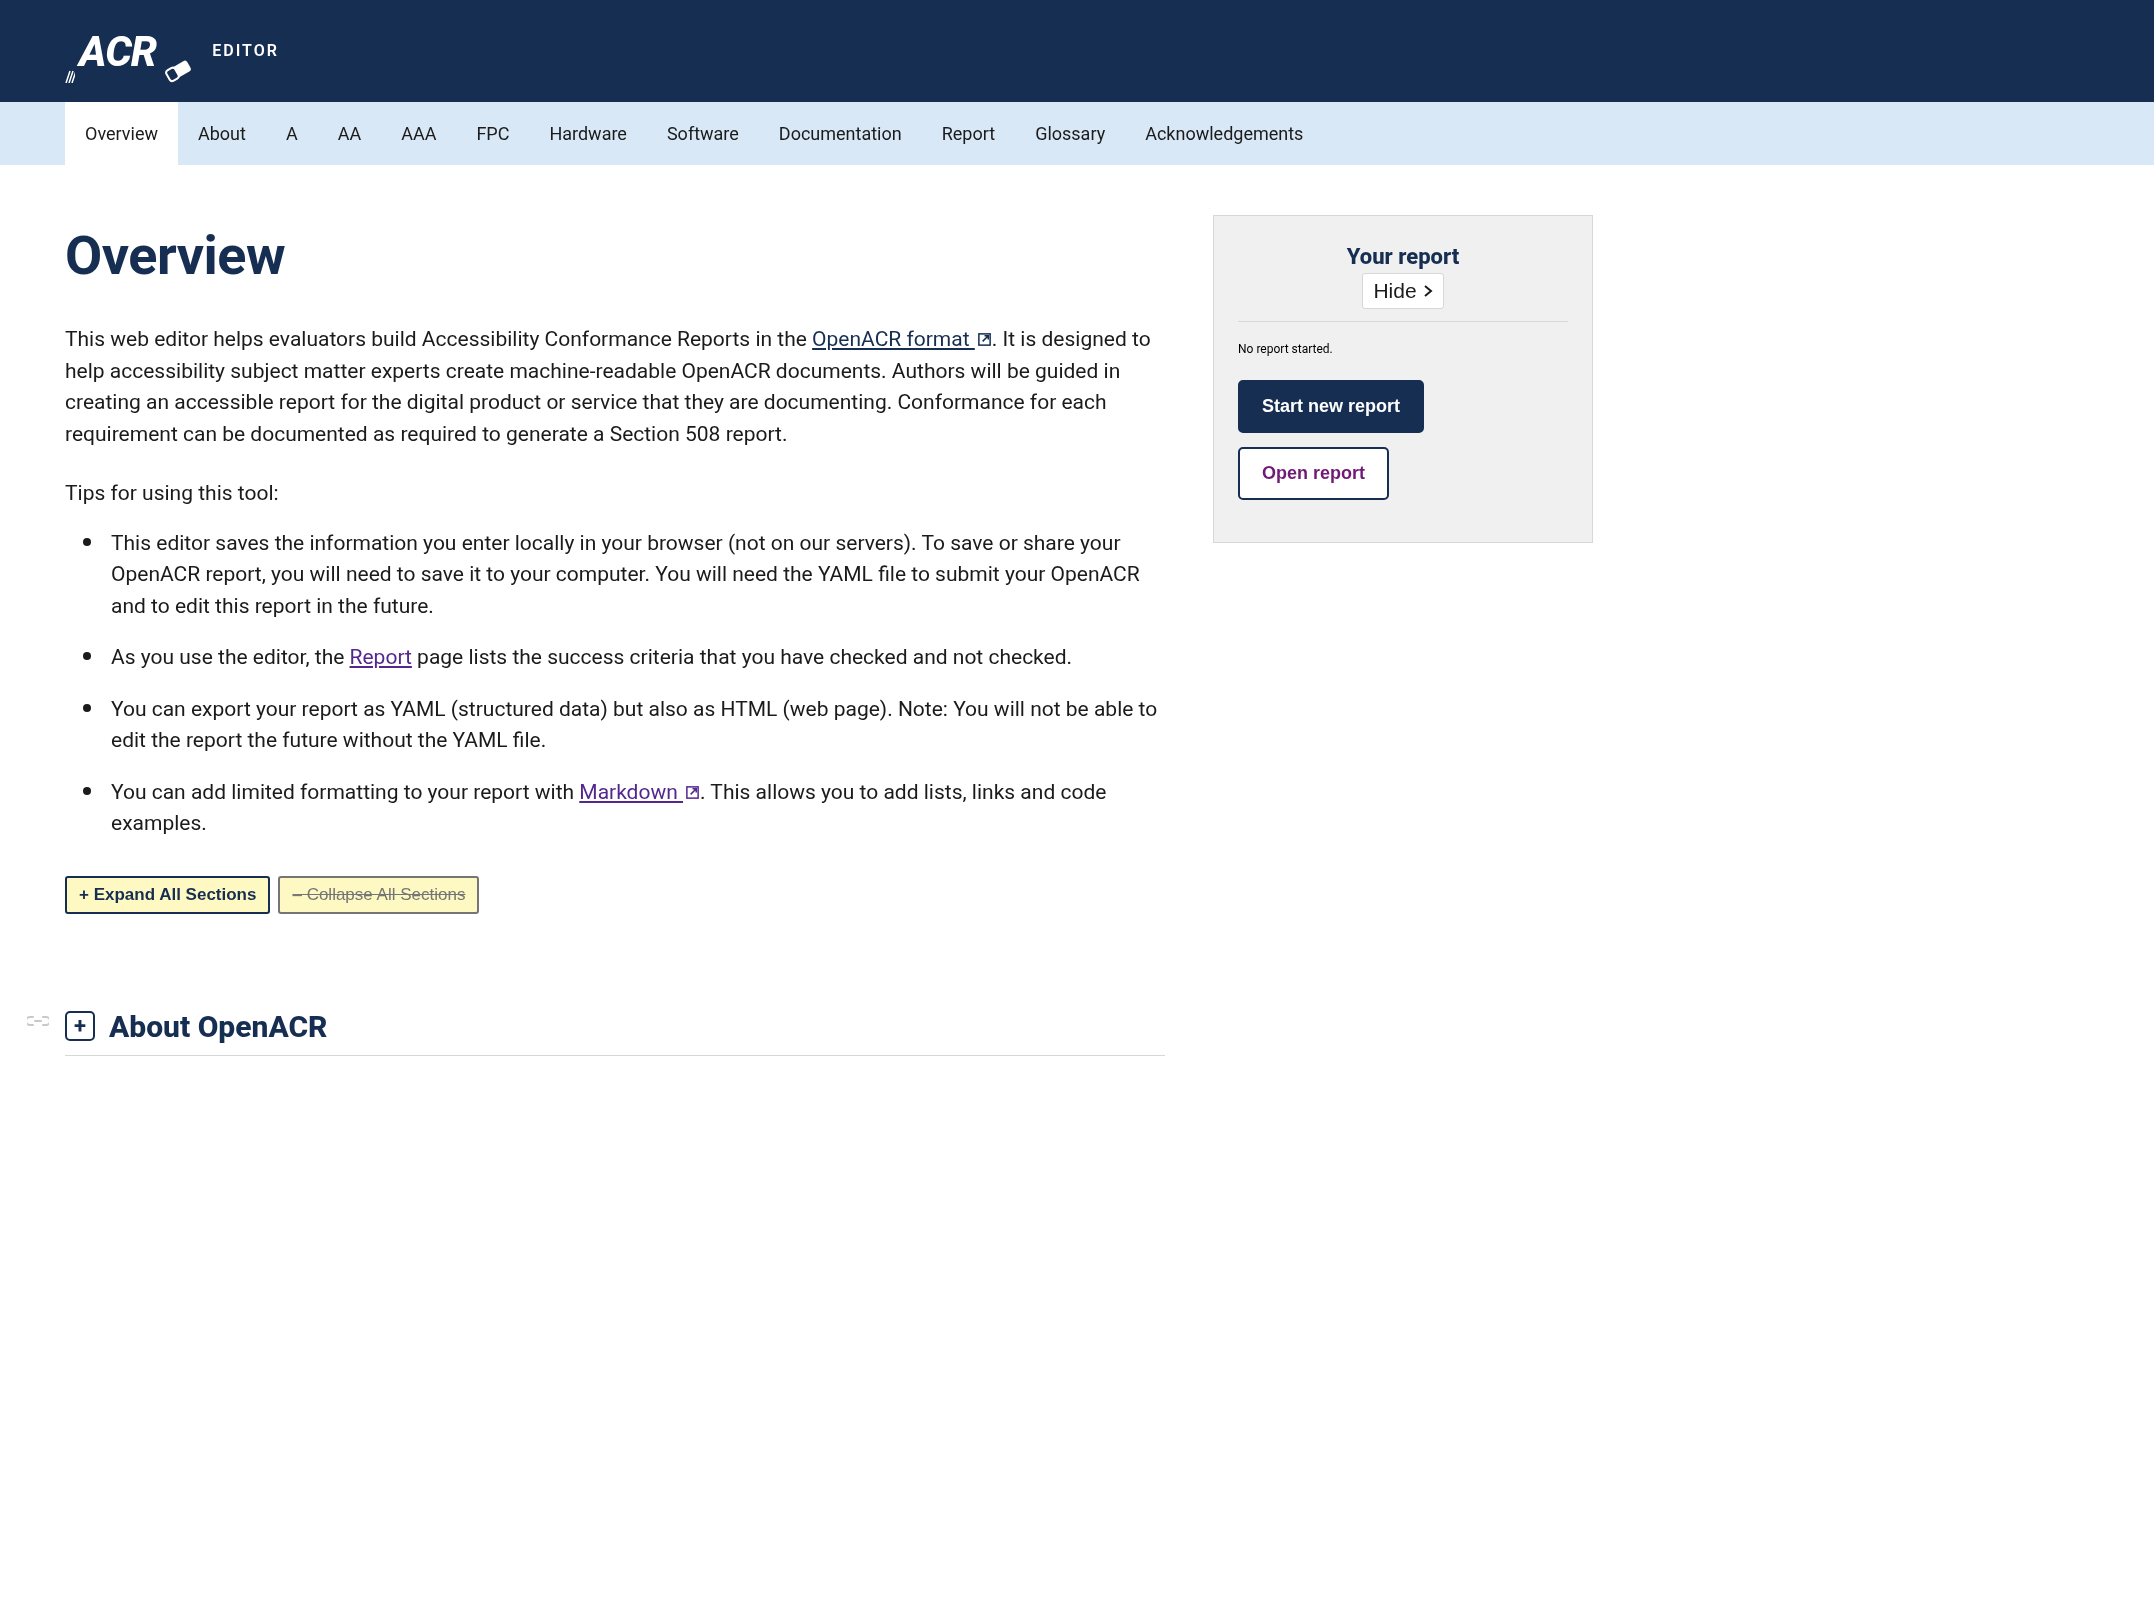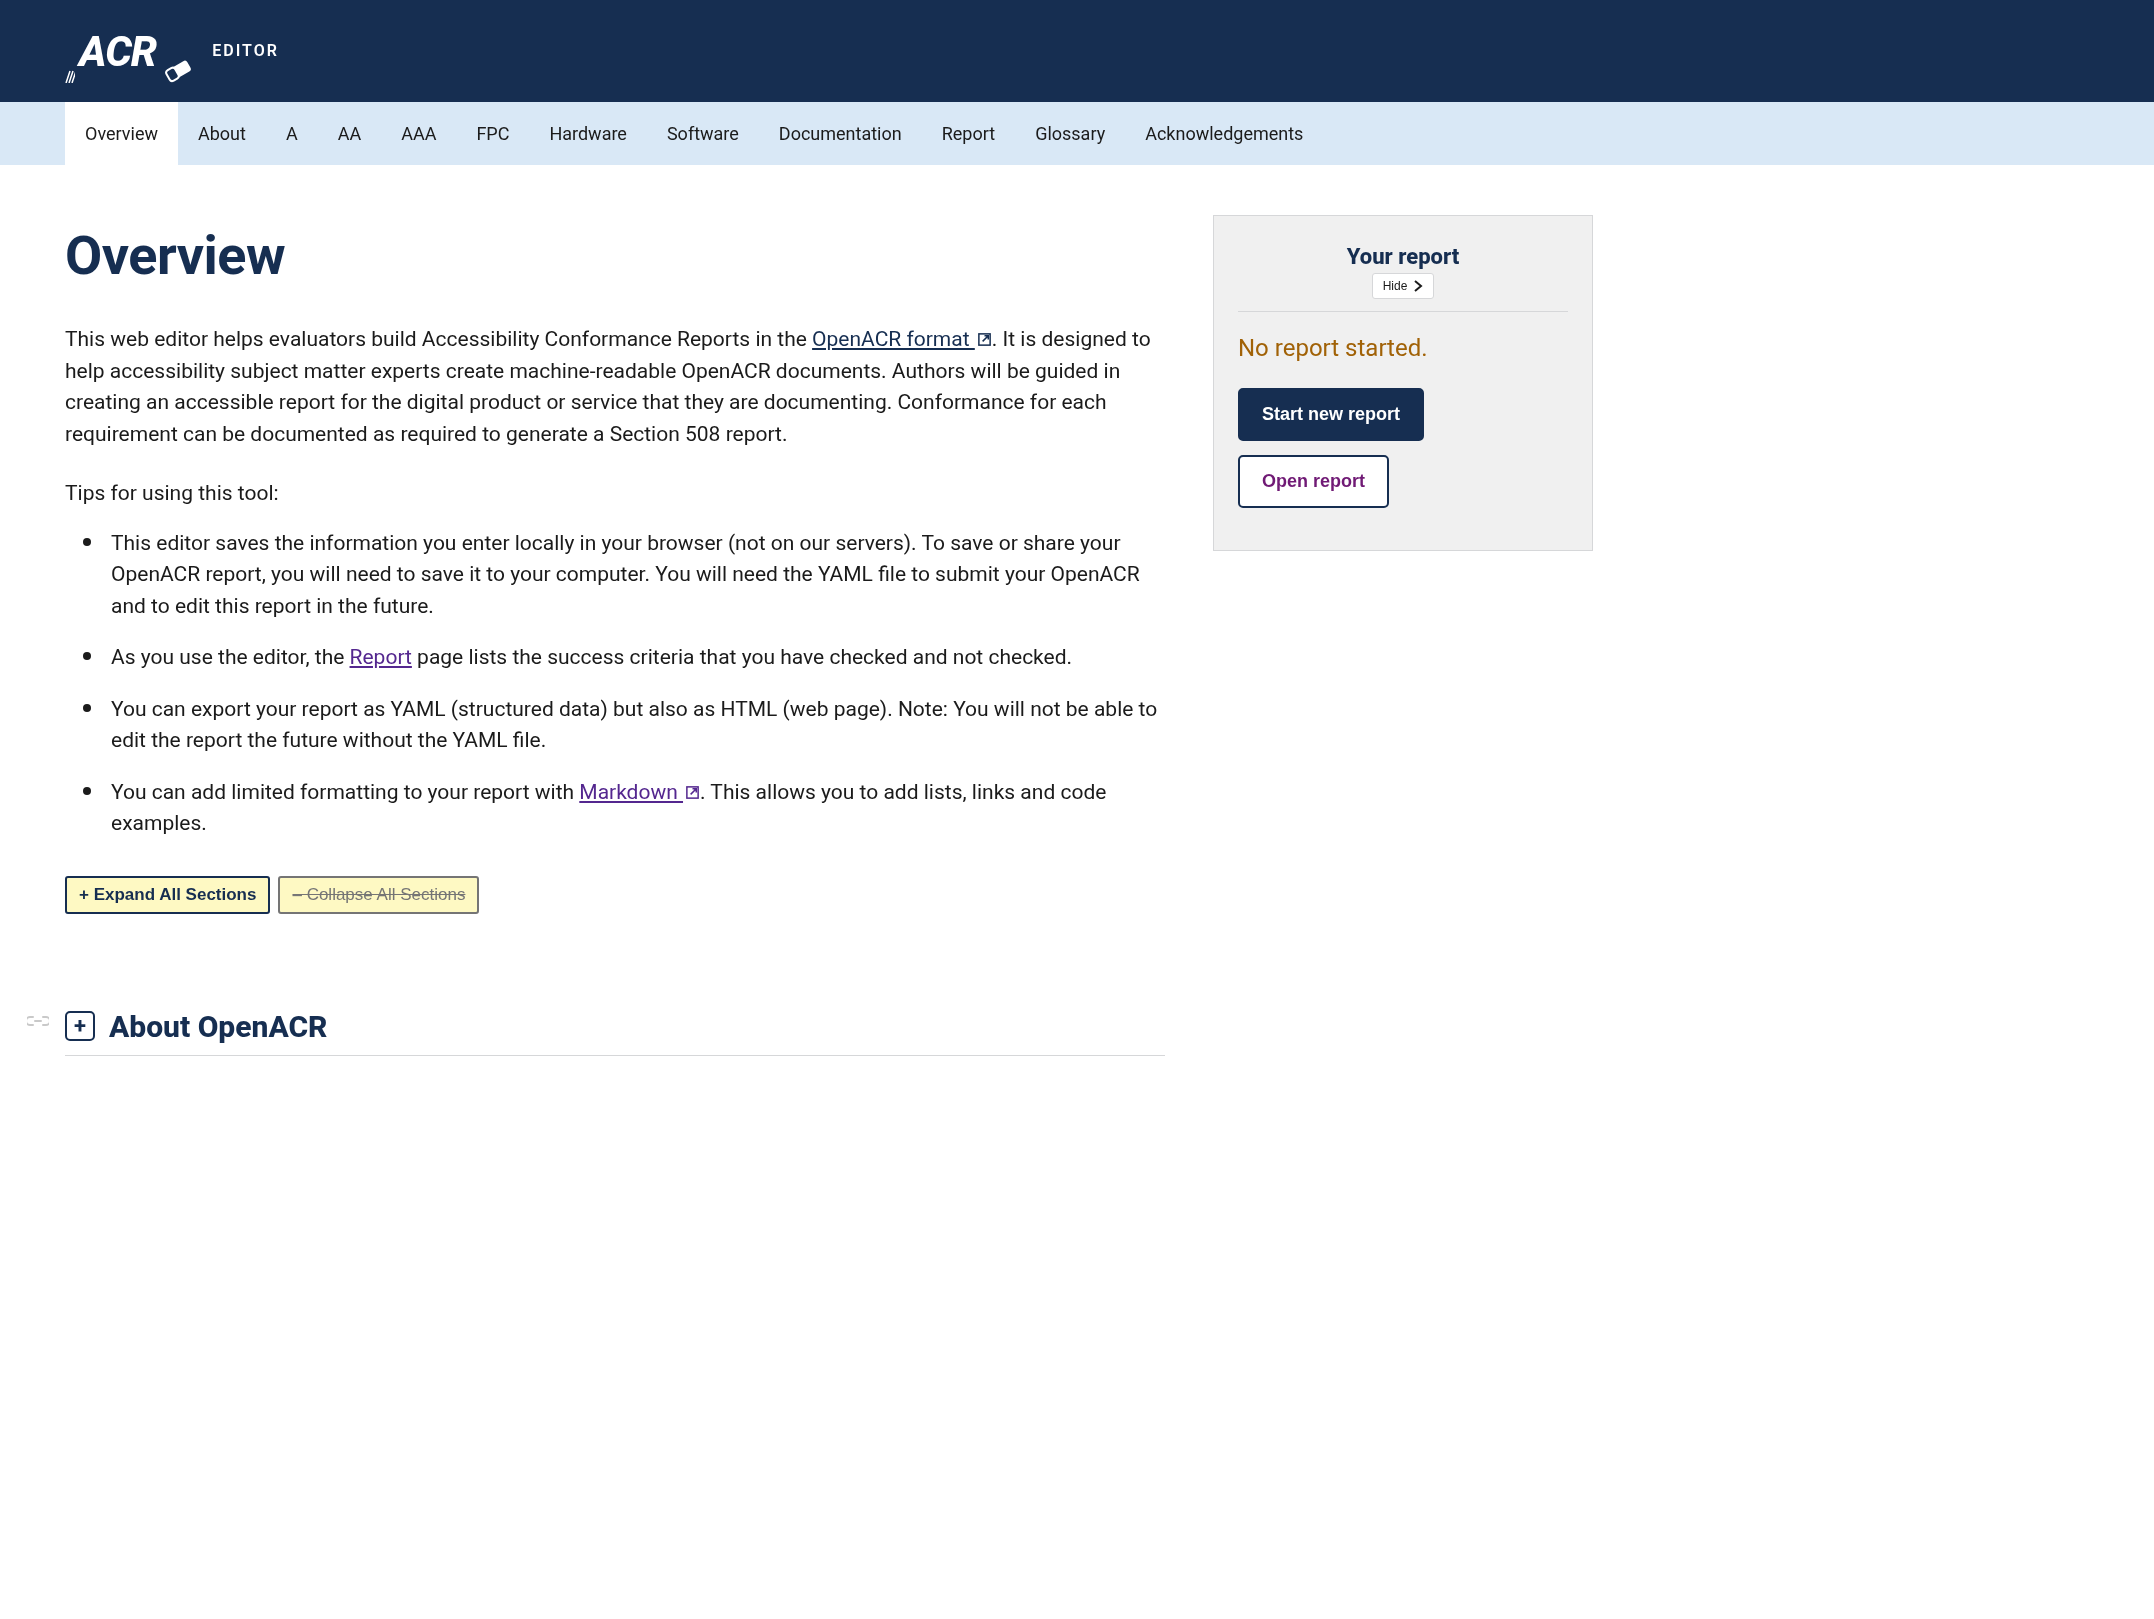--- a/index.html
+++ b/index.html
@@ -219,30 +219,30 @@
   .card-title {
     font-size: 22px;
     font-weight: 800;
     color: #162e51;
   }
   .hide-btn {
     background: #fff;
     border: 1px solid #d6d7d9;
     border-radius: 3px;
     padding: 5px 10px;
+    font-size: 21px;
+    color: #1b1b1b;
+    cursor: pointer;
+    display: flex;
+    align-items: center;
+    gap: 6px;
+  }
+  .card-status {
     font-size: 12px;
-    color: #1b1b1b;
-    cursor: pointer;
-    display: flex;
-    align-items: center;
-    gap: 6px;
-  }
-  .card-status {
-    font-size: 24px;
-    color: #a16207;
+    color: #000000;
     margin-bottom: 22px;
   }
   .card-btn {
     display: block;
     width: fit-content;
     padding: 14px 22px;
     font-size: 18px;
     font-weight: 700;
     border-radius: 5px;
     margin-bottom: 14px;

